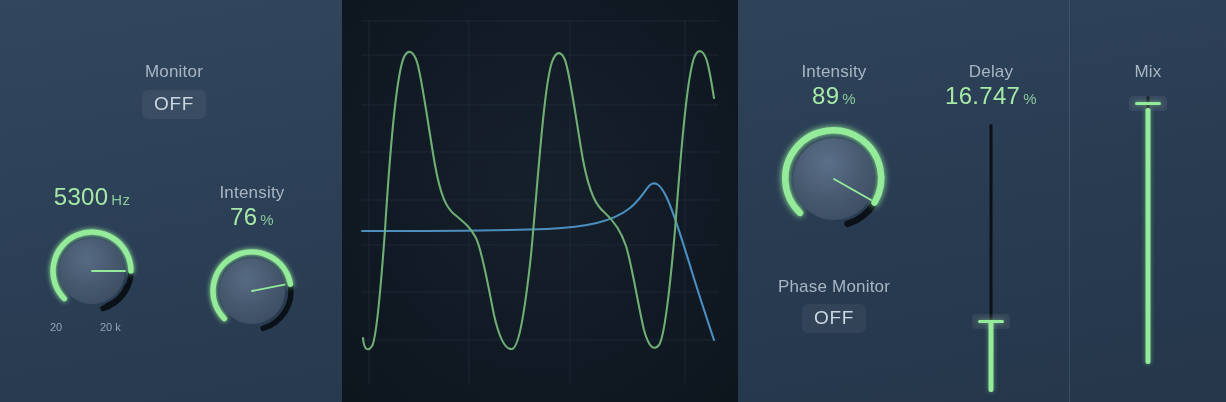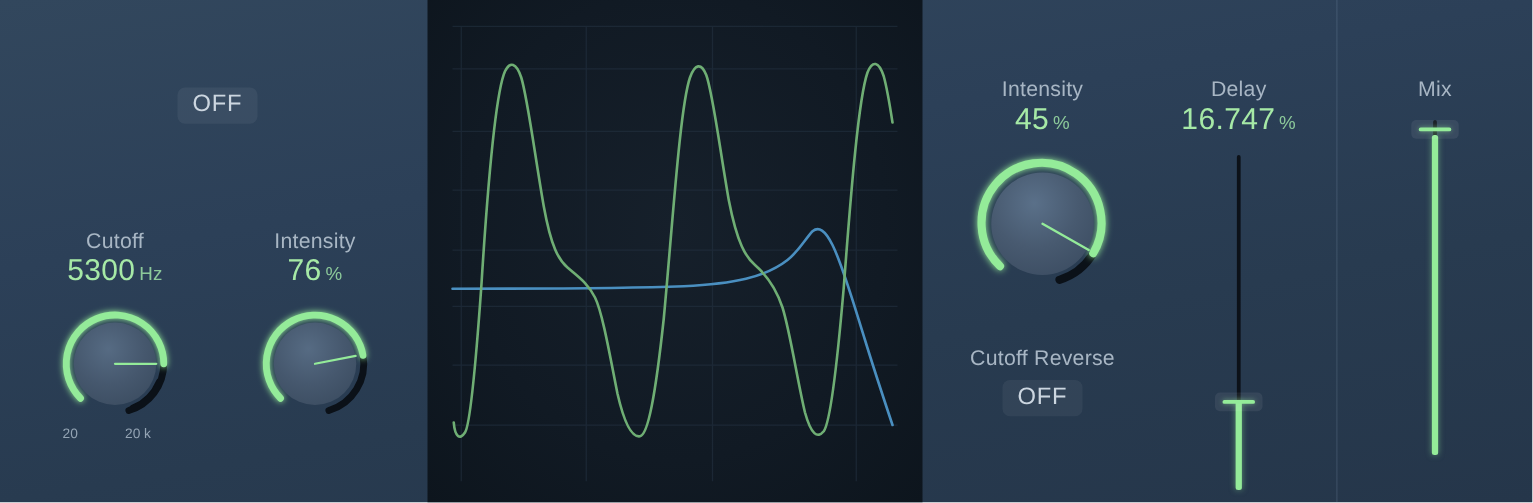--- a/index.html
+++ b/index.html
@@ -120,25 +120,25 @@
     background: radial-gradient(ellipse at 50% 45%, #16202b 0%, #111a24 60%, #0d151d 100%);
   }
   #display svg { display: block; }
 </style>
 </head>
 <body>
 
 <div id="app">
 
   <div class="sect" id="monitor-sect">
+    <div class="param-label">Monitor</div>
     <div class="toggle-btn">OFF</div>
   </div>
 
   <div class="sect" id="cutoff-sect">
-    <div class="param-label">Cutoff</div>
     <div class="param-value"><span>5300</span><span class="unit">Hz</span></div>
     <div class="knob-wrap" style="width:100px;height:100px;">
       <svg width="100" height="100" viewBox="0 0 100 100">
         <defs>
           <radialGradient id="kbodyA" cx="42%" cy="32%" r="78%">
             <stop offset="0%" stop-color="#566b83"></stop>
             <stop offset="55%" stop-color="#46586e"></stop>
             <stop offset="100%" stop-color="#3b4c60"></stop>
           </radialGradient>
           <filter id="glowA" x="-50%" y="-50%" width="200%" height="200%">
@@ -234,21 +234,21 @@
                C 307 348, 312 351, 317 345
                C 322 338, 327 300, 333 230
                C 339 150, 345 78, 352 58
                C 356 48, 361 49, 365 61
                C 368 72, 370 85, 372 98" fill="none" stroke="#6fae74" stroke-width="2.1" stroke-linecap="round" stroke-linejoin="round"></path>
     </svg>
   </div>
 
   <div class="sect" id="intensity-sect">
     <div class="param-label">Intensity</div>
-    <div class="param-value"><span>45</span><span class="unit">%</span></div>
+    <div class="param-value"><span>89</span><span class="unit">%</span></div>
     <div class="knob-wrap" style="width:118px;height:118px;">
       <svg width="118" height="118" viewBox="0 0 118 118">
         <defs>
           <radialGradient id="kbodyC" cx="42%" cy="30%" r="78%">
             <stop offset="0%" stop-color="#5a7089"></stop>
             <stop offset="55%" stop-color="#485a70"></stop>
             <stop offset="100%" stop-color="#3c4d62"></stop>
           </radialGradient>
           <filter id="glowC" x="-50%" y="-50%" width="200%" height="200%">
             <feGaussianBlur stdDeviation="3" result="b"></feGaussianBlur>
@@ -260,21 +260,21 @@
         </defs>
         <path d="M 99.6 82.6 A 48 48 0 0 1 72.6 103.9" fill="none" stroke="#0b1118" stroke-width="6.5" stroke-linecap="round"></path>
         <path d="M 25 92.9 A 48 48 0 1 1 99.6 82.6" fill="none" stroke="#94eb99" stroke-width="6.5" stroke-linecap="round" filter="url(#glowC)"></path>
         <circle cx="59" cy="59" r="41" fill="url(#kbodyC)"></circle>
         <line x1="59" y1="59" x2="96" y2="80" stroke="#94eb99" stroke-width="1.9" stroke-linecap="round"></line>
       </svg>
     </div>
   </div>
 
   <div class="sect" id="phase-sect">
-    <div class="param-label">Cutoff Reverse</div>
+    <div class="param-label">Phase Monitor</div>
     <div class="toggle-btn">OFF</div>
   </div>
 
   <div class="sect" id="delay-sect">
     <div class="param-label">Delay</div>
     <div class="param-value"><span>16.747</span><span class="unit">%</span></div>
     <div class="slider-wrap" style="width:64px;height:268px;">
       <div class="slider-track-bg"></div>
       <div class="slider-fill" style="bottom:0; height:71px;"></div>
       <div class="slider-handle" style="top:190px;"></div>

